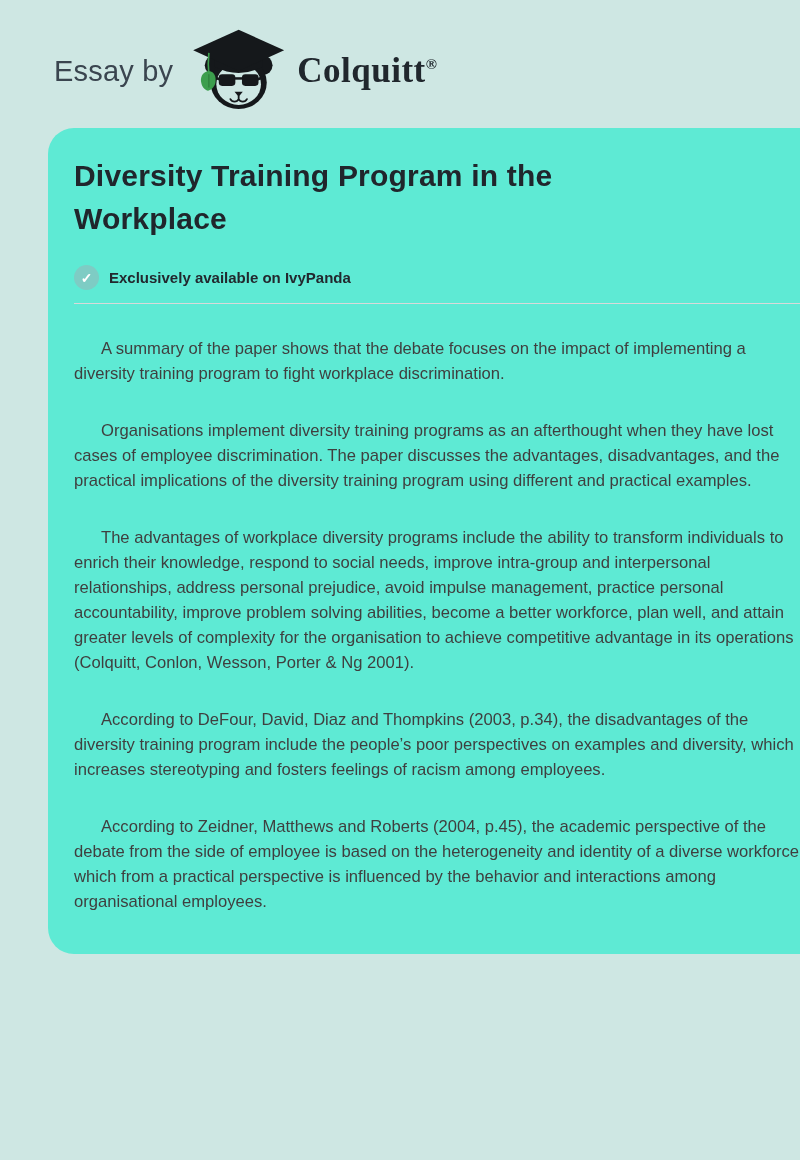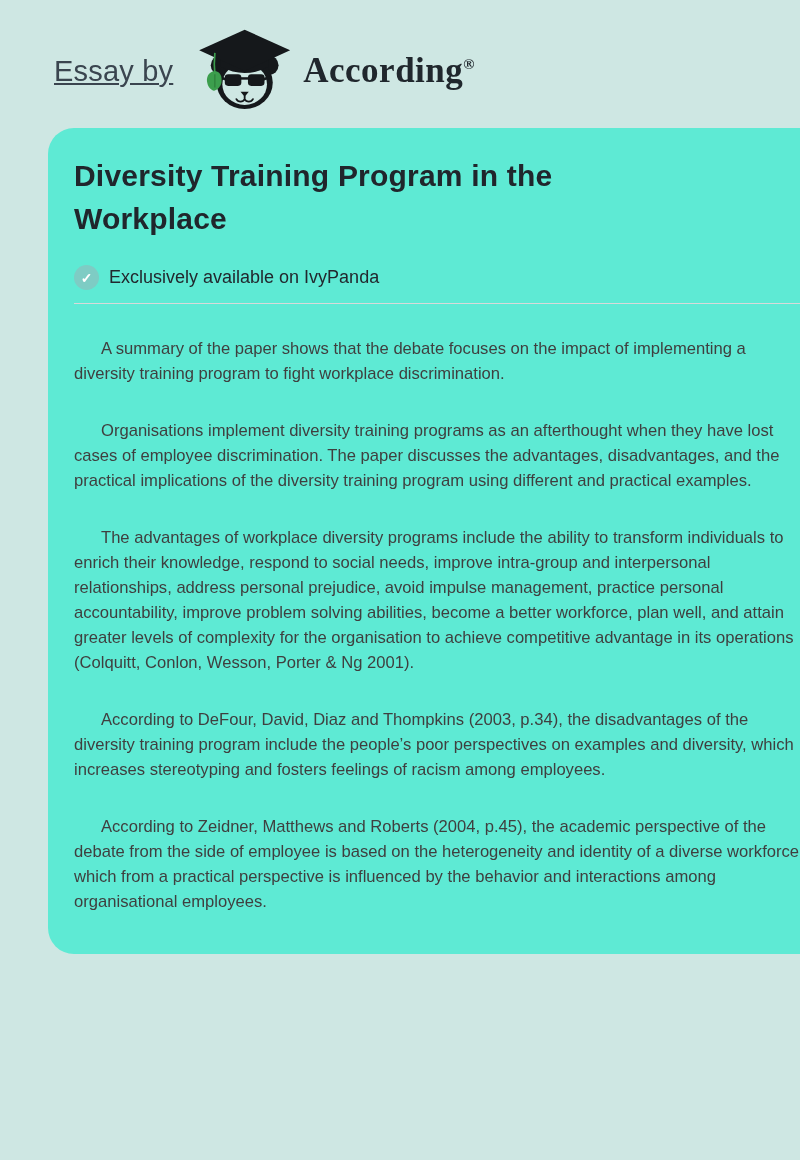--- a/index.html
+++ b/index.html
@@ -13,22 +13,21 @@
     display: flex;
     align-items: center;
     padding: 30px 0 0 54px;
     gap: 10px;
     height: 112px;
   }
   .essay-by {
     font-size: 29px;
     color: #3a454f;
     letter-spacing: 0.2px;
-    margin-right: 10px;
-    text-decoration: underline;
+    margin-right: 4px;
   }
   .logo { display: inline-flex; align-items: center; }
   .brand {
     font-family: "Liberation Serif", serif;
     font-weight: 700;
     font-size: 35px;
     color: #20272d;
     letter-spacing: 0.5px;
   }
   .brand sup {
@@ -64,22 +63,22 @@
     background: #7eccc4;
     color: #ffffff;
     font-size: 14px;
     font-weight: 700;
     display: inline-flex;
     align-items: center;
     justify-content: center;
     flex: 0 0 auto;
   }
   .badge-label {
-    font-size: 18px;
-    font-weight: 400;
+    font-size: 15px;
+    font-weight: 700;
     color: #22282e;
   }
   hr.divider {
     border: none;
     border-top: 1px solid #d9d9d9;
     margin-top: 13px;
   }
   .content { margin-top: 1px; }
   .content p {
     font-size: 16.6px;
@@ -112,21 +111,21 @@
       <path d="M62 82 v4 M62 86 c-2 4 -8 4 -10 0 M62 86 c2 4 8 4 10 0" stroke="#15181b" stroke-width="2.2" fill="none" stroke-linecap="round"></path>
 
       <path d="M33 36 q29 18 58 0 v11 q-29 15 -58 0 z" fill="#15181b"></path>
       <polygon points="62,2 117,27 62,52 7,27" fill="#15181b"></polygon>
 
       <path d="M26 30 C25 40 25 48 26 56" stroke="#3c9e4d" stroke-width="2" fill="none"></path>
       <path d="M26 52 c-8 1 -11 8 -9 15 c1 5 5 8 8 9 c4 -1 8 -5 9 -10 c1 -7 -1 -13 -8 -14 z" fill="#3c9e4d"></path>
       <path d="M26 56 v16" stroke="#2c7d3a" stroke-width="1.4"></path>
     </svg>
   </span>
-  <span class="brand"><span>According</span><sup>®</sup></span>
+  <span class="brand"><span>Colquitt</span><sup>®</sup></span>
 </header>
 
 <main class="card">
   <h1 class="essay-title">Diversity Training Program in the Workplace</h1>
 
   <div class="badge">
     <span class="check-circle">✓</span>
     <span class="badge-label">Exclusively available on IvyPanda</span>
   </div>
 

